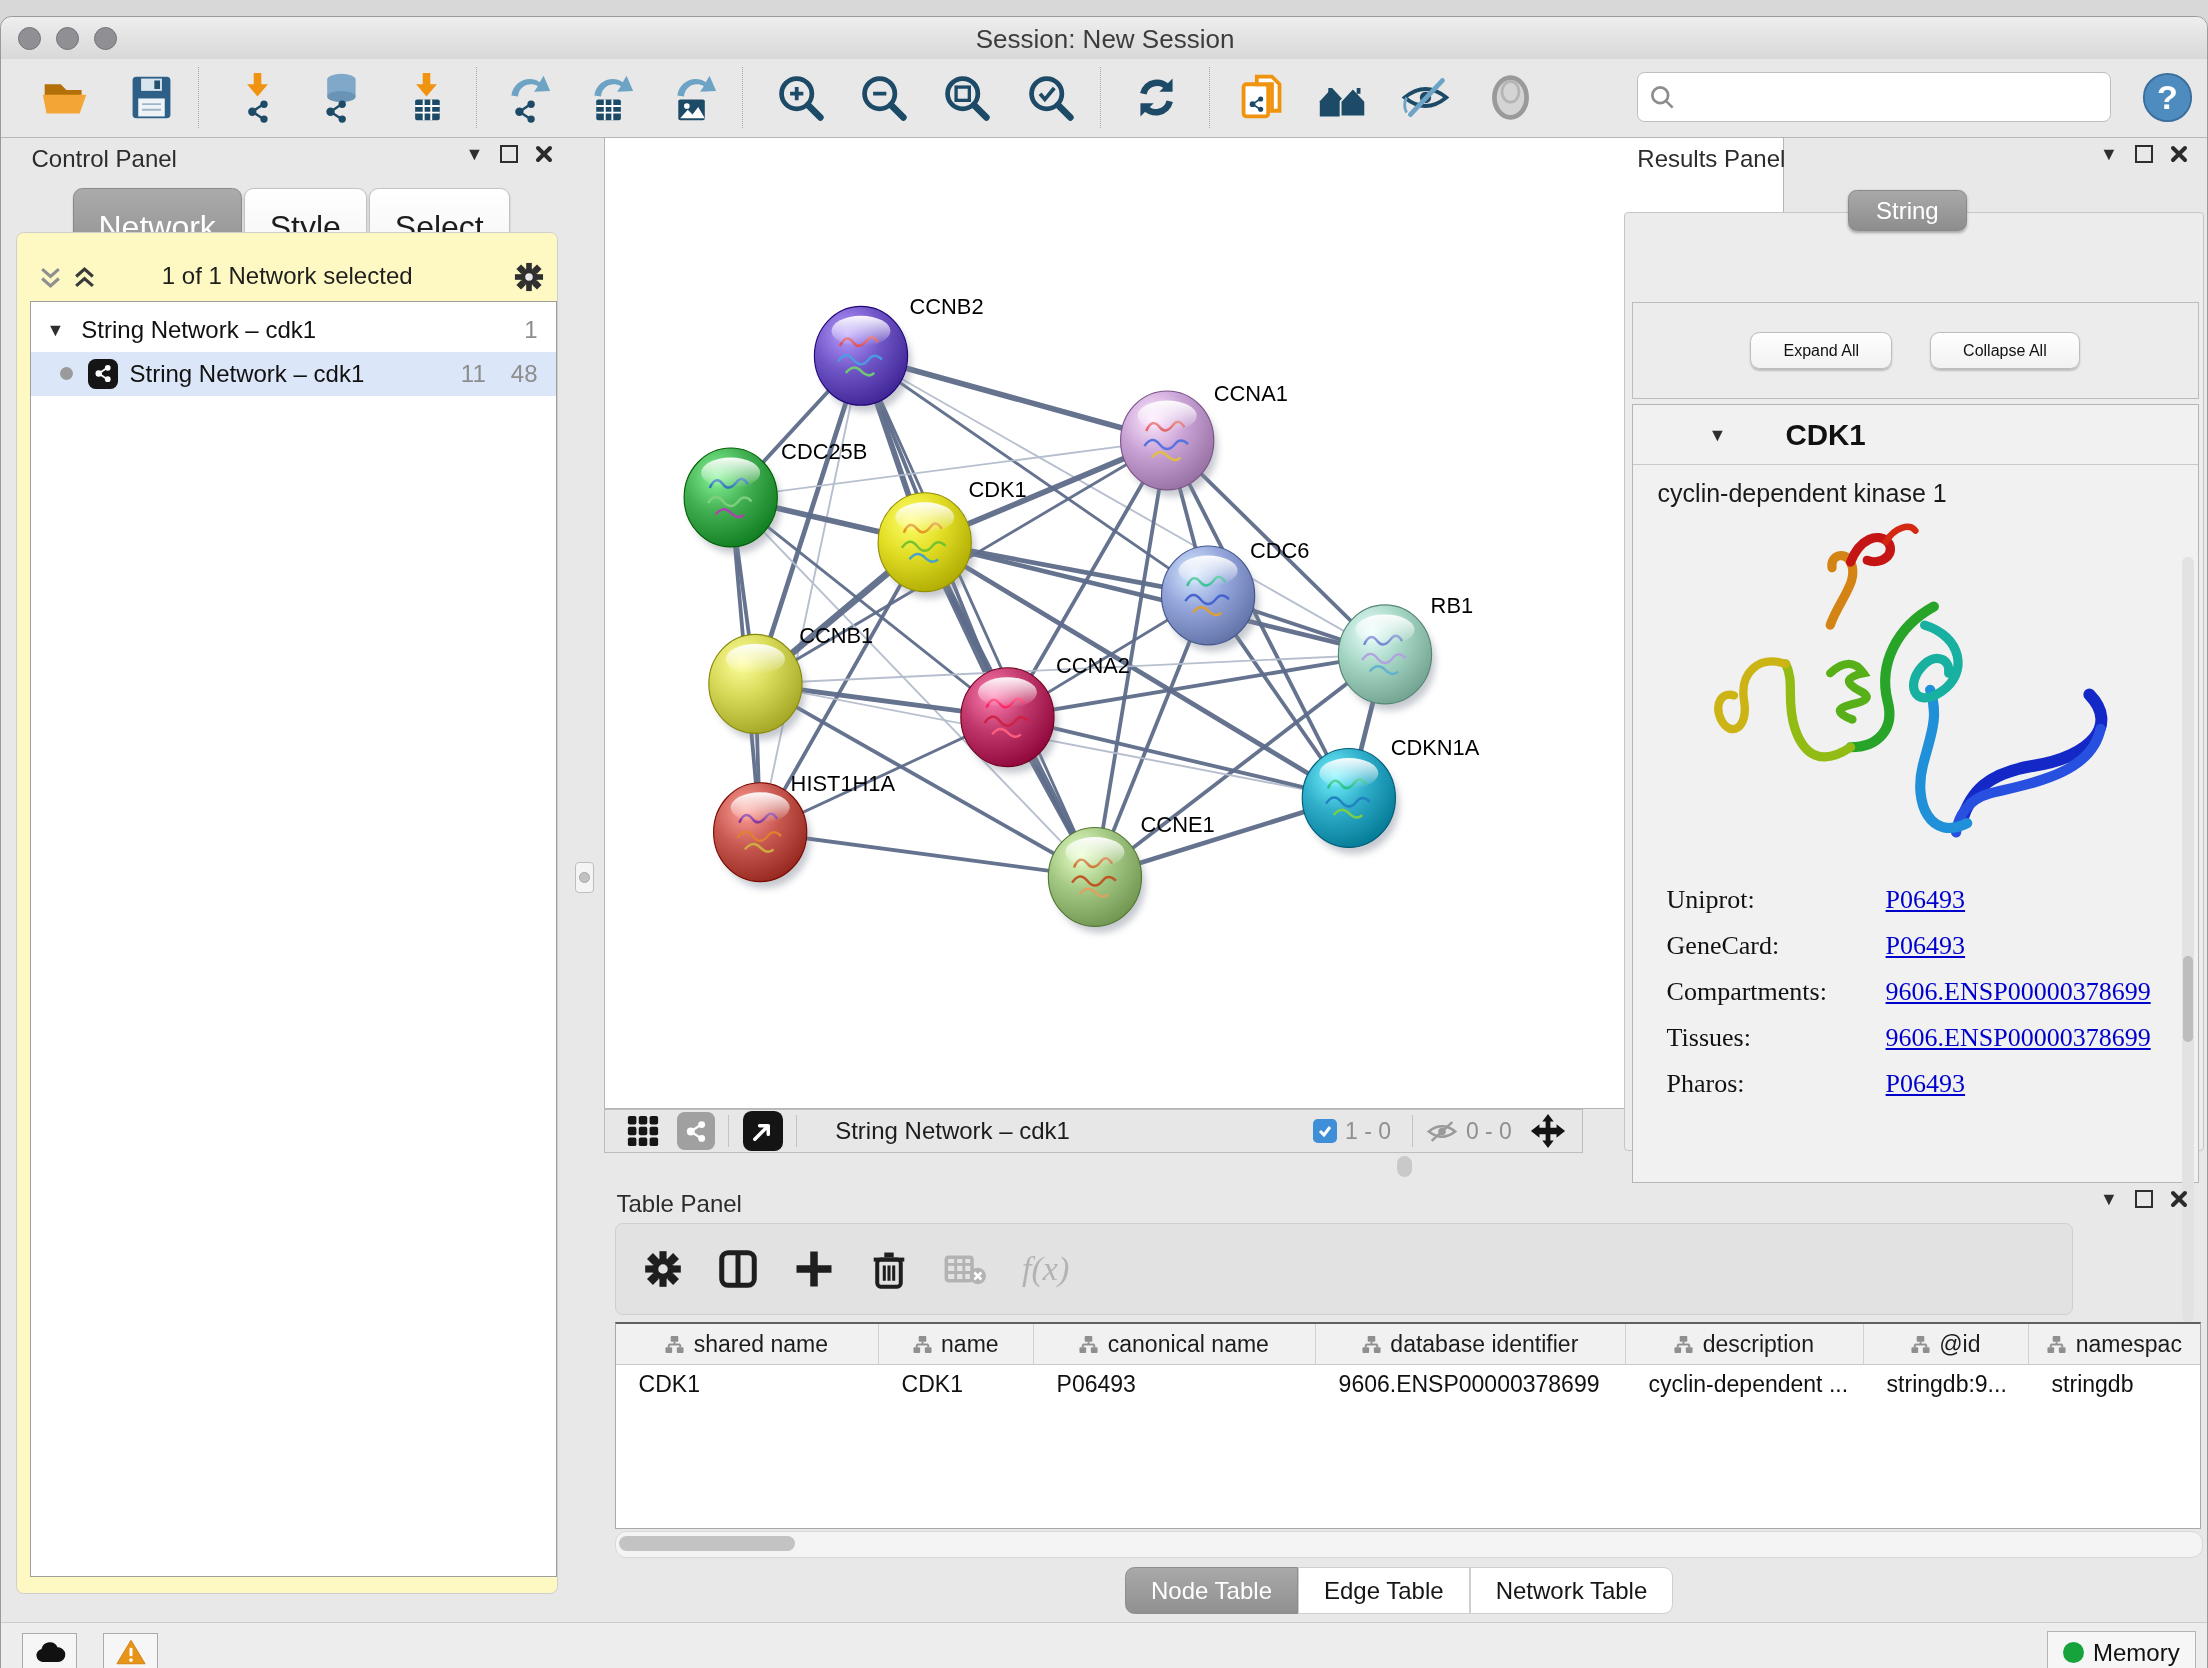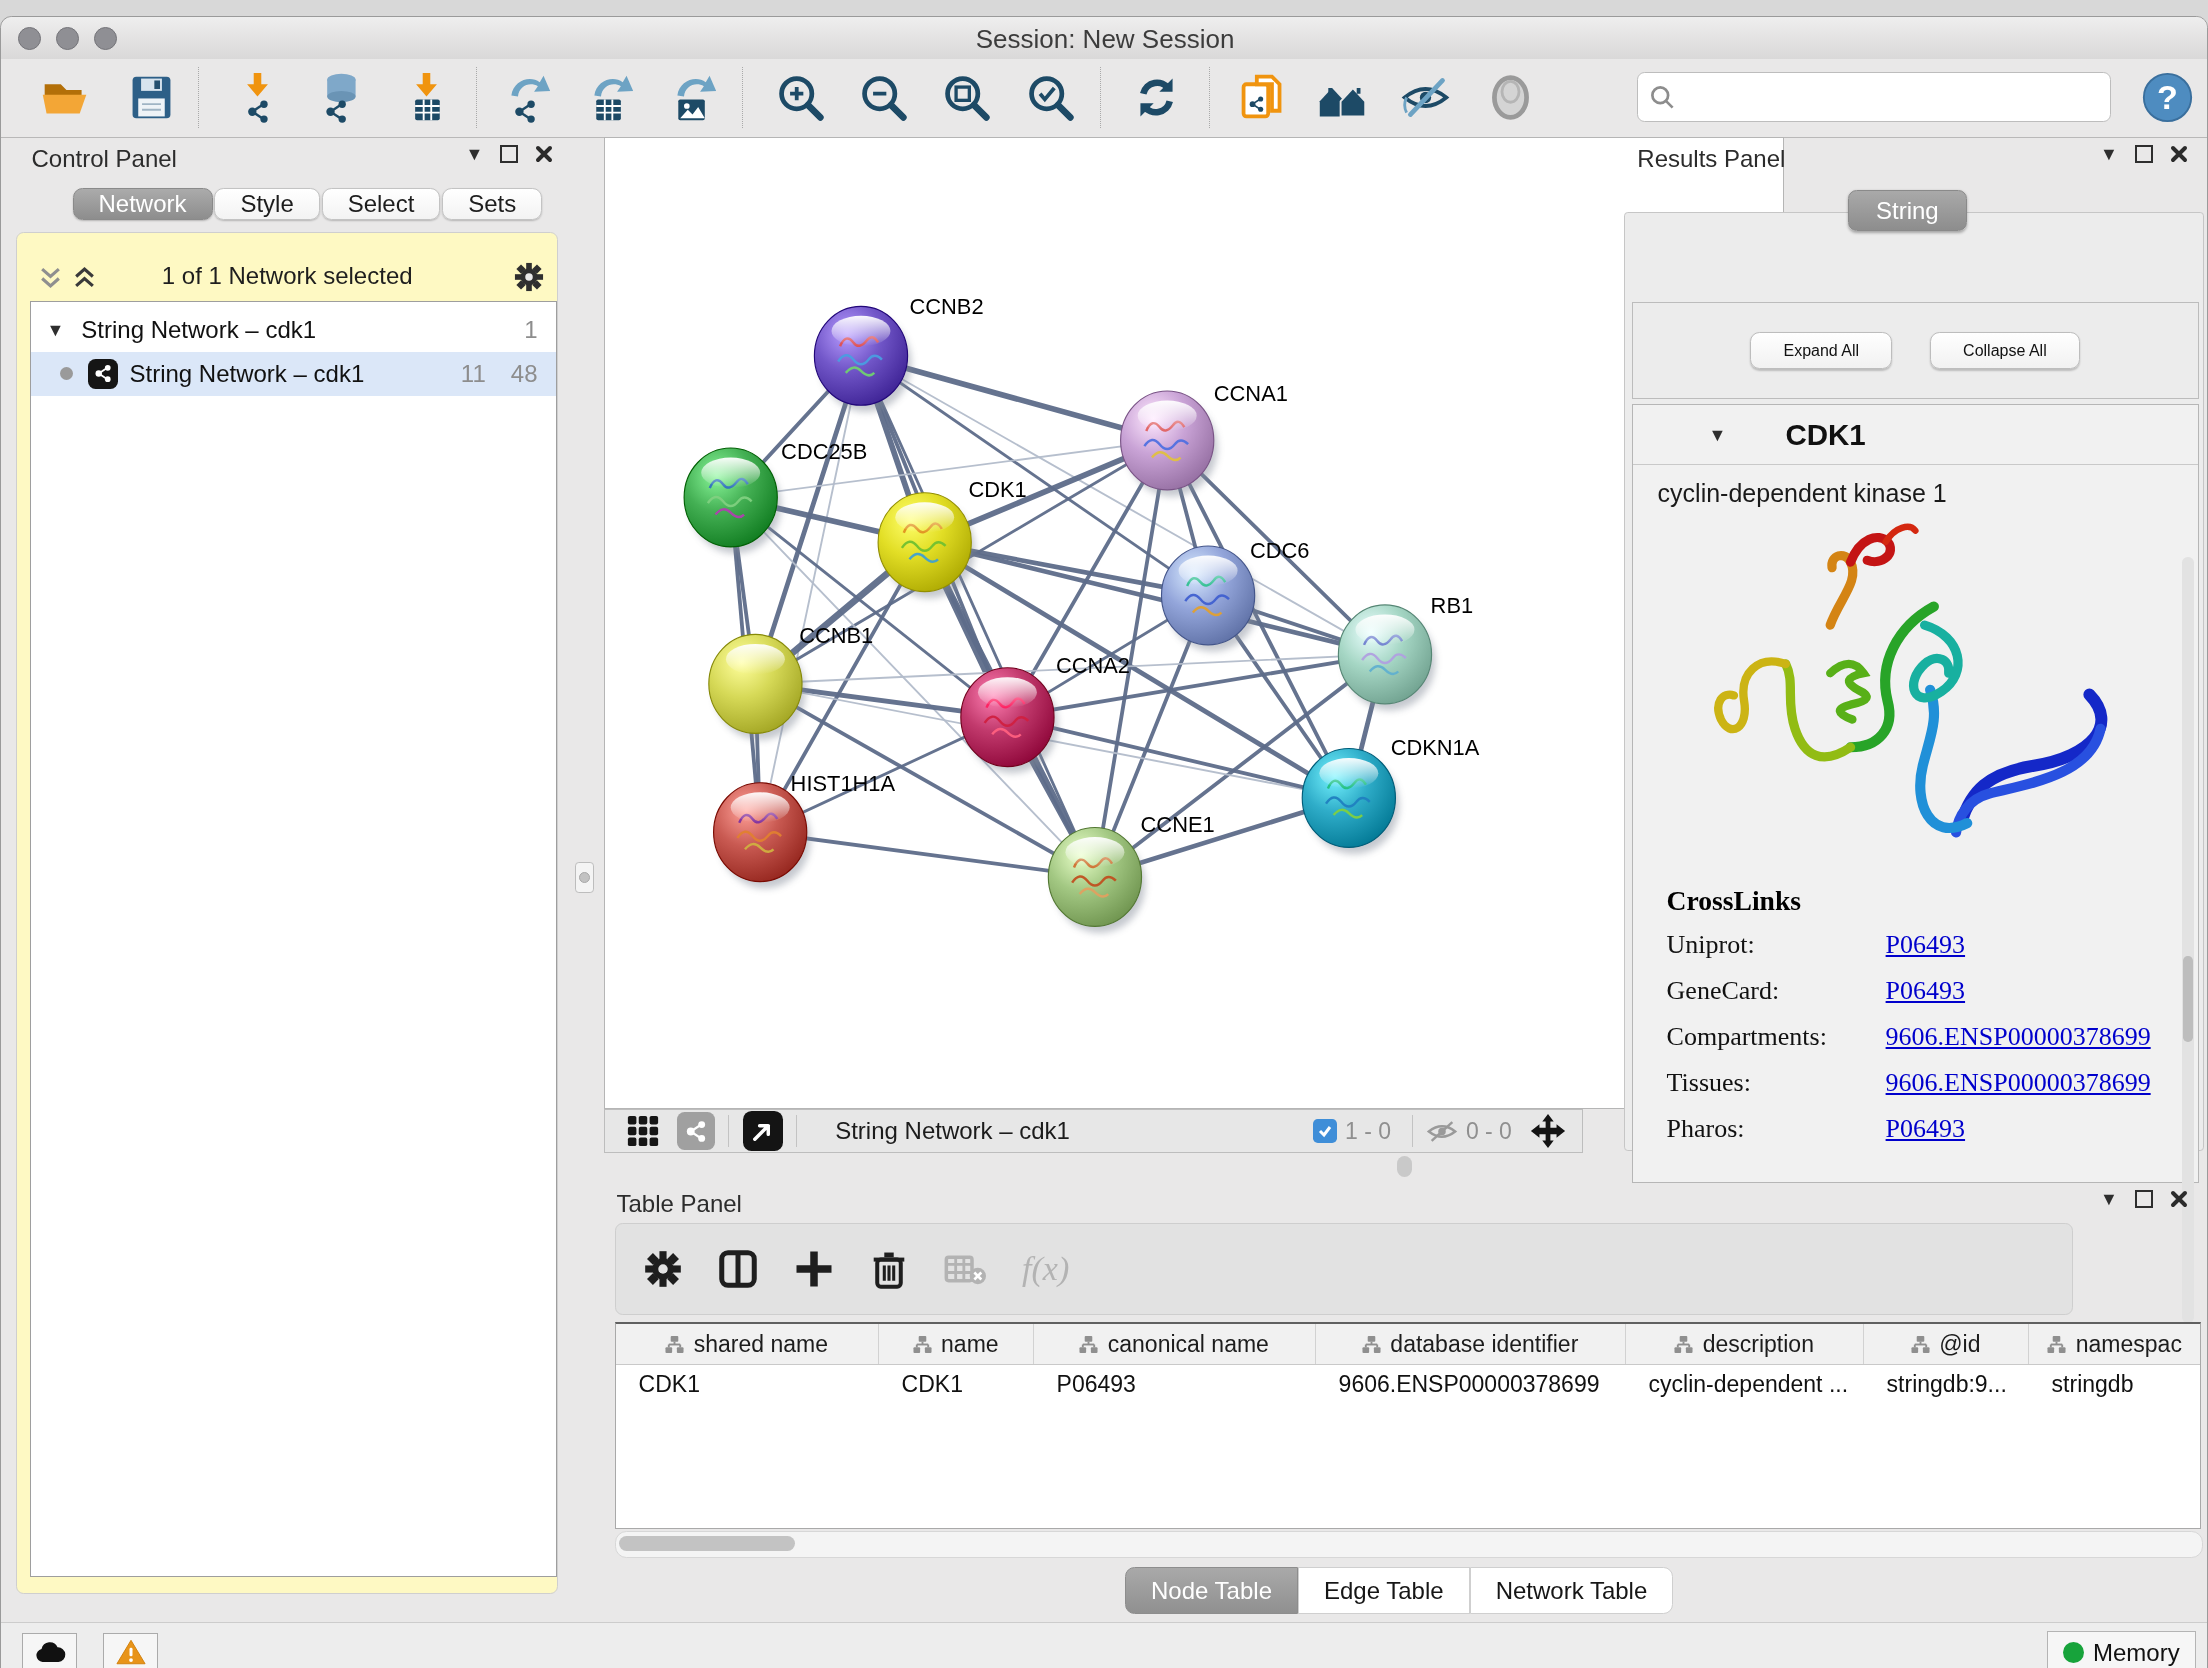--- a/index.html
+++ b/index.html
@@ -22,22 +22,22 @@
   #search-wrap input{position:absolute;left:46px;top:3.8px;width:409px;height:36px;border:none;outline:none;
     font-size:23px;background:transparent;}
   #search-icon{position:absolute;left:11.4px;top:10.5px;}
   
   .panel-title{position:absolute;font-size:24px;color:#2c2c2c;}
   .panel-ctrl{position:absolute;top:7.6px;display:flex;align-items:center;gap:17px;}
   .tri{font-size:18px;color:#2e2e2e;line-height:1;}
   .float-box{width:18px;height:18px;border:2.4px solid #2e2e2e;box-sizing:border-box;background:transparent;}
   
   #control-panel{position:absolute;left:9.5px;top:120px;width:554px;height:1461px;}
-  .tab{display:inline-block;font-size:24px;color:#1d1d1d;background:linear-gradient(#ffffff,#f3f3f3);
-    border:1px solid #c3c3c3;border-radius:9.5px;padding:1px 25px;margin-right:1.9px;cursor:pointer;
+  .tab{display:inline-block;font-size:32px;color:#1d1d1d;background:linear-gradient(#ffffff,#f3f3f3);
+    border:1px solid #c3c3c3;border-radius:9.5px;padding:20px 25px;margin-right:1.9px;cursor:pointer;
     box-shadow:0 1px 1.9px rgba(0,0,0,.22);}
   .tab.sel{background:linear-gradient(#ababab,#8d8d8d);color:#ffffff;border-color:#8a8a8a;}
   #cp-body{position:absolute;left:5.7px;top:95px;width:540px;height:1360px;background:#fef9c3;
     border:1px solid #cfcfcf;border-radius:7.6px;}
   #cp-toolbar{position:absolute;left:0;top:21px;width:100%;height:42px;}
   #cp-status{position:absolute;left:0;top:7.6px;width:100%;text-align:center;font-size:24px;color:#1e1e1e;}
   #net-list{position:absolute;left:13.3px;top:68px;width:525px;height:1274px;background:#ffffff;
     border:1.9px solid #9e9e9e;}
   .tree-row{position:relative;height:44px;display:flex;align-items:center;font-size:24px;color:#111;}
   .tree-row .num{color:#8d8d8d;margin-left:auto;}
@@ -621,21 +621,20 @@
             <path d="M262 100 C222 122 202 162 212 202 C220 232 202 252 172 252" stroke="#28a428" stroke-width="11"></path>
             <path d="M150 172 q22 -20 36 0 q-28 6 -6 18 q22 10 -8 16 q-24 6 2 16" stroke="#58b018" stroke-width="9"></path>
             <path d="M172 252 C142 272 122 262 112 232 C102 202 112 182 102 162" stroke="#92bc14" stroke-width="10"></path>
             <path d="M102 162 C72 152 52 172 57 202 C62 232 42 242 32 222 C24 204 34 192 46 196" stroke="#ccb414" stroke-width="9"></path>
             <path d="M150 120 C160 92 182 72 172 52 C166 40 150 44 152 58" stroke="#d48414" stroke-width="10"></path>
             <path d="M172 52 C182 26 202 20 212 30 C222 42 206 56 190 50" stroke="#c41414" stroke-width="10"></path>
             <path d="M210 30 C220 14 236 10 242 18" stroke="#d42810" stroke-width="7"></path>
           </g>
         </svg>
         <div id="crosslinks">
-          <div class="xl-title">CrossLinks</div>
           <div id="xl-rows">
               <div class="xl-row">
                 <span class="xl-label">Uniprot:</span>
                 <span class="xl-link">P06493</span>
               </div>
               <div class="xl-row">
                 <span class="xl-label">GeneCard:</span>
                 <span class="xl-link">P06493</span>
               </div>
               <div class="xl-row">

